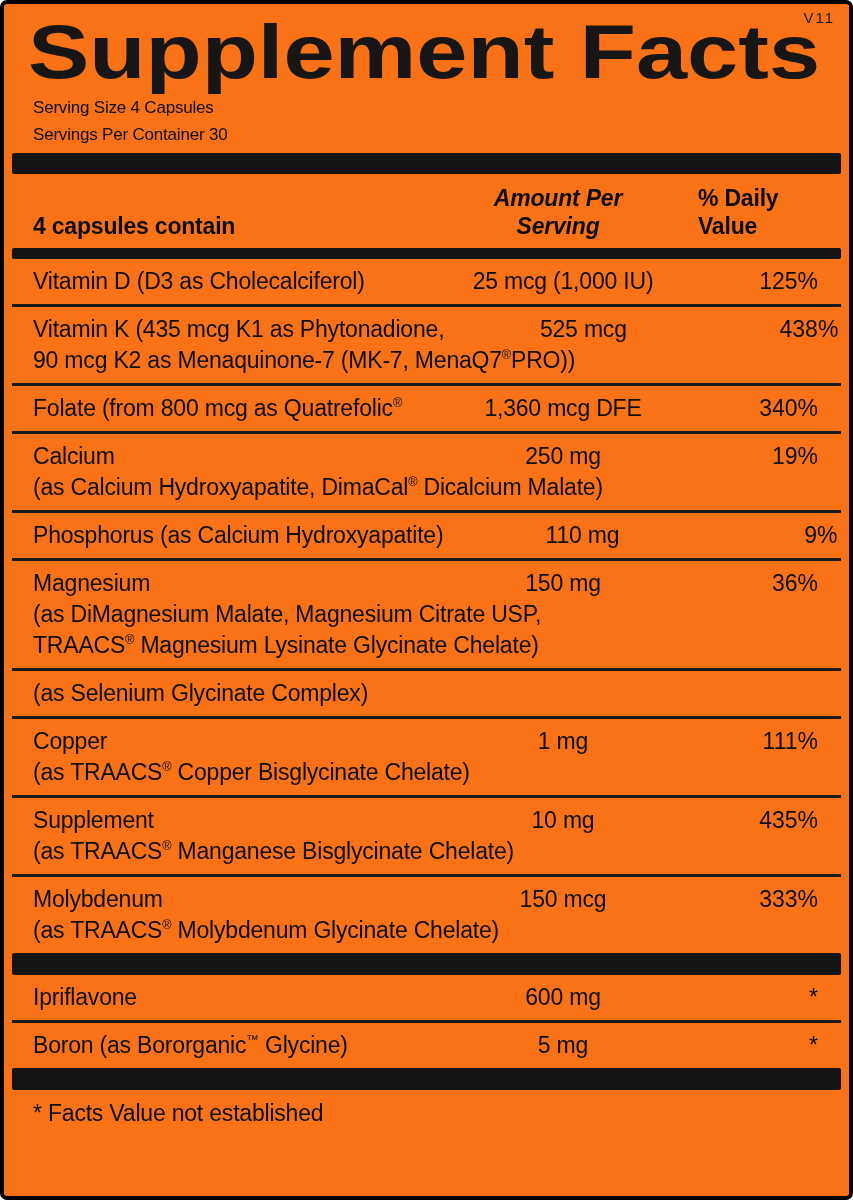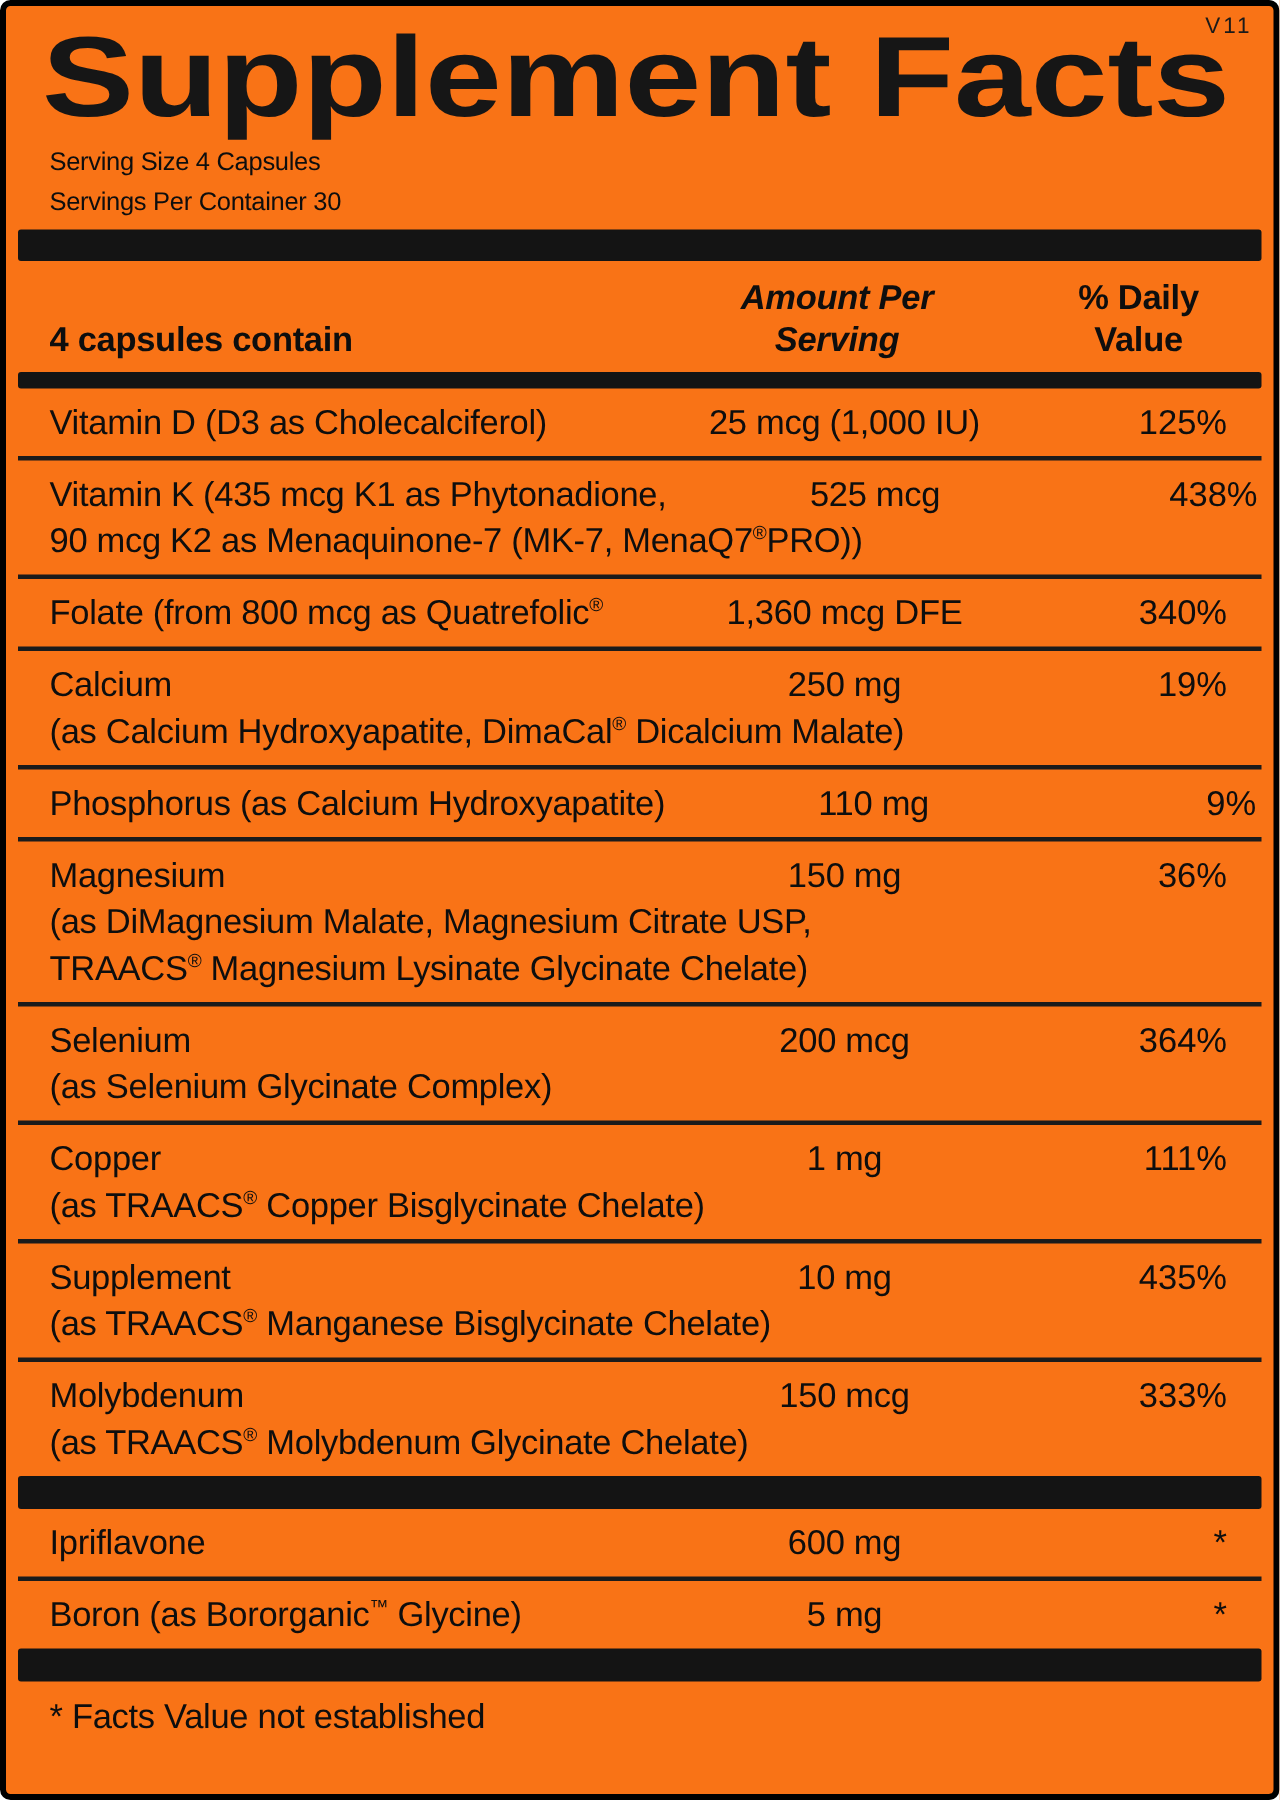--- a/index.html
+++ b/index.html
@@ -43,21 +43,21 @@
   .bar-thick  { height: 22px; }
   .head {
     display: grid;
     grid-template-columns: 1fr 280px 122px;
     align-items: end;
     padding: 10px 21px 8px 21px;
     font-size: 23px; font-weight: 700;
     line-height: 28px; letter-spacing: -0.2px;
   }
   .h-amount { text-align: center; font-style: italic; }
-  .h-dv { text-align: center; }
+  .h-dv { }
   .row {
     border-top: 3px solid #1b1b1b;
     padding: 7px 23px 7px 21px;
   }
   .row.no-sep { border-top: none; }
   .line1 {
     display: grid;
     grid-template-columns: 1fr 278px 116px;
     align-items: baseline;
   }
@@ -149,25 +149,20 @@
     <div class="line1">
       <div class="name">Magnesium</div>
       <div class="amount">150 mg</div>
       <div class="dv">36%</div>
     </div>
     <div class="desc">(as DiMagnesium Malate, Magnesium Citrate USP,</div>
     <div class="desc">TRAACS<sup>®</sup> Magnesium Lysinate Glycinate Chelate)</div>
   </div>
 
   <div class="row">
-    <div class="line1">
-      <div class="name">Selenium</div>
-      <div class="amount">200 mcg</div>
-      <div class="dv">364%</div>
-    </div>
     <div class="desc">(as Selenium Glycinate Complex)</div>
   </div>
 
   <div class="row">
     <div class="line1">
       <div class="name">Copper</div>
       <div class="amount">1 mg</div>
       <div class="dv">111%</div>
     </div>
     <div class="desc">(as TRAACS<sup>®</sup> Copper Bisglycinate Chelate)</div>

